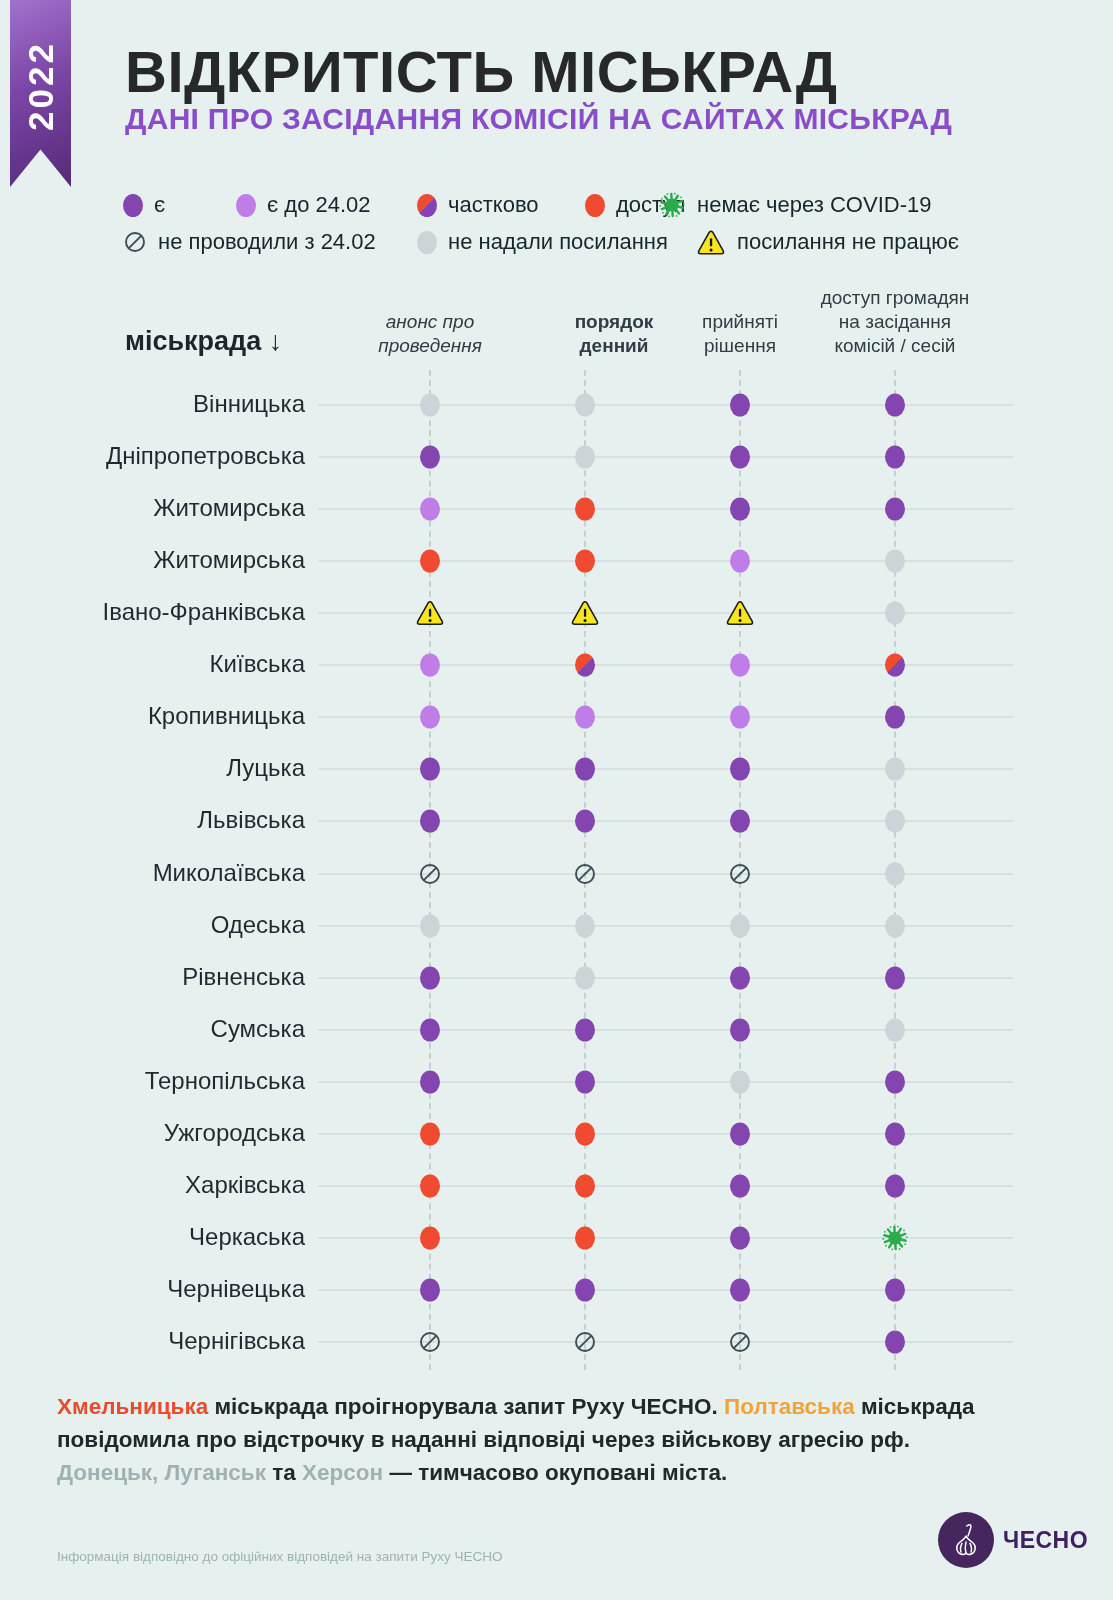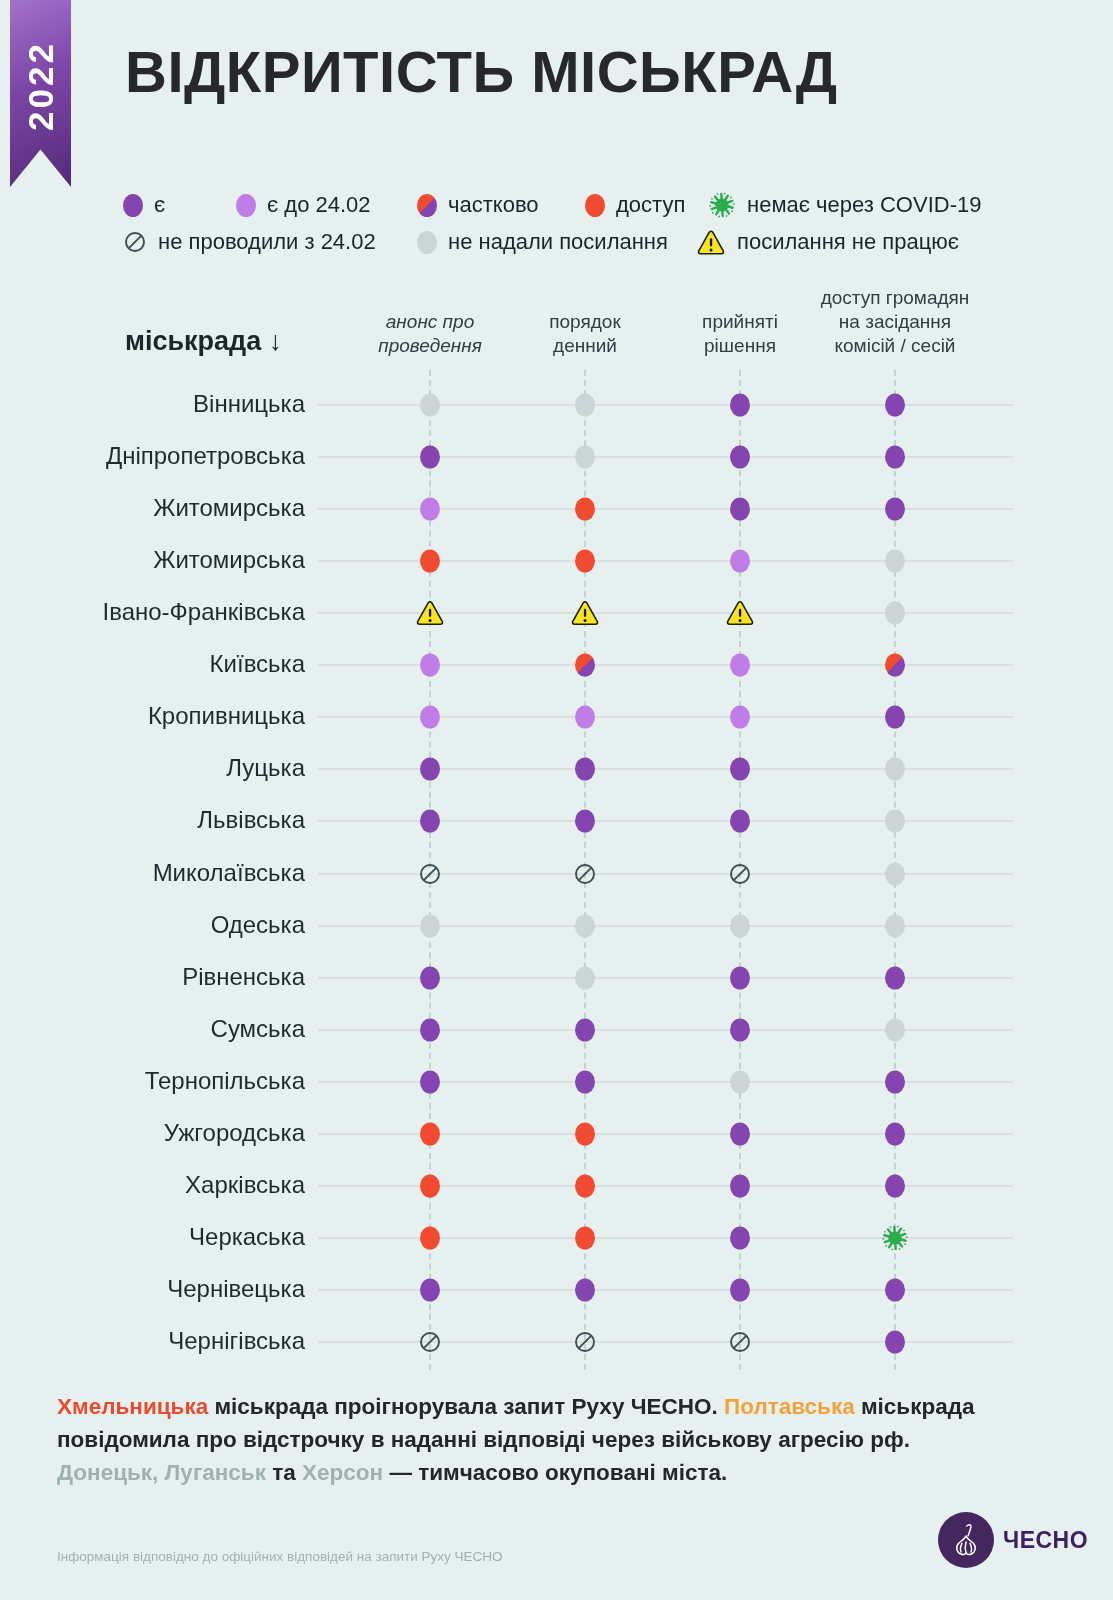--- a/index.html
+++ b/index.html
@@ -53,39 +53,40 @@
 </head>
 <body>
 
 <div class="page">
 
   <div class="ribbon">
     <span>2022</span>
   </div>
 
   <h1 class="title">ВІДКРИТІСТЬ МІСЬКРАД</h1>
+  <h2 class="subtitle">ДАНІ ПРО ЗАСІДАННЯ КОМІСІЙ НА САЙТАХ МІСЬКРАД</h2>
 
   <div id="legend">
       <div class="legend-item" style="left: 123px; top: 190px;">
         <span class="dot" style="background: rgb(133, 69, 176);"></span>
         <span>є</span>
       </div>
       <div class="legend-item" style="left: 236px; top: 190px;">
         <span class="dot" style="background: rgb(192, 125, 232);"></span>
         <span>є до 24.02</span>
       </div>
       <div class="legend-item" style="left: 417px; top: 190px;">
         <span class="dot" style="background: linear-gradient(135deg, rgb(240, 74, 49) 50%, rgb(133, 69, 176) 50%);"></span>
         <span>частково</span>
       </div>
       <div class="legend-item" style="left: 585px; top: 190px;">
         <span class="dot" style="background: rgb(240, 74, 49);"></span>
         <span>доступ</span>
       </div>
-      <div class="legend-item" style="left: 708px; top: 190px; align-items: center;">
+      <div class="legend-item" style="left: 658px; top: 190px; align-items: center;">
         <svg width="28" height="28" viewBox="0 0 28 28" class="icon-svg">
           <circle cx="14" cy="14" r="6.6" fill="#2cab4d"></circle>
           <line x1="20.007257014605997" y1="15.533904547378043" x2="24.658036638817094" y2="16.72144355179975" stroke="#2cab4d" stroke-width="2.4" stroke-linecap="round"></line>
           <circle cx="24.05978936030217" cy="20.16770930138178" r="0.9" fill="#2cab4d"></circle>
           <line x1="17.95836654302119" y1="18.771931926493764" x2="21.02290838277953" y2="22.466330837327643" stroke="#2cab4d" stroke-width="2.4" stroke-linecap="round"></line>
           <circle cx="18.513251984537412" cy="24.90277746833664" r="0.9" fill="#2cab4d"></circle>
           <line x1="14.39751459193271" y1="20.187243501689633" x2="14.705267824396744" y2="24.977367502997733" stroke="#2cab4d" stroke-width="2.4" stroke-linecap="round"></line>
           <circle cx="11.242805750472282" cy="25.473355214163433" r="0.9" fill="#2cab4d"></circle>
           <line x1="10.68482557774998" y1="19.23923835591198" x2="8.118238928266095" y2="23.29542288952125" stroke="#2cab4d" stroke-width="2.4" stroke-linecap="round"></line>
           <circle cx="5.025514006140982" cy="21.66150123318063" r="0.9" fill="#2cab4d"></circle>
@@ -128,21 +129,21 @@
   <div id="table">
     <div class="rowhead" style="left:125px;top:326px;">
       <span>міськрада</span>
       <span>↓</span>
     </div>
     <div id="colheads">
         <div class="colhead" style="left: 430px; top: 310px; font-style: italic;">
           <div>анонс про</div>
           <div>проведення</div>
         </div>
-        <div class="colhead" style="left: 585px; top: 310px;">
+        <div class="colhead" style="left: 614px; top: 310px; font-weight: bold;">
           <div>порядок</div>
           <div>денний</div>
         </div>
         <div class="colhead" style="left: 740px; top: 310px;">
           <div>прийняті</div>
           <div>рішення</div>
         </div>
         <div class="colhead" style="left: 895px; top: 286px;">
           <div>доступ громадян</div>
           <div>на засідання</div>

